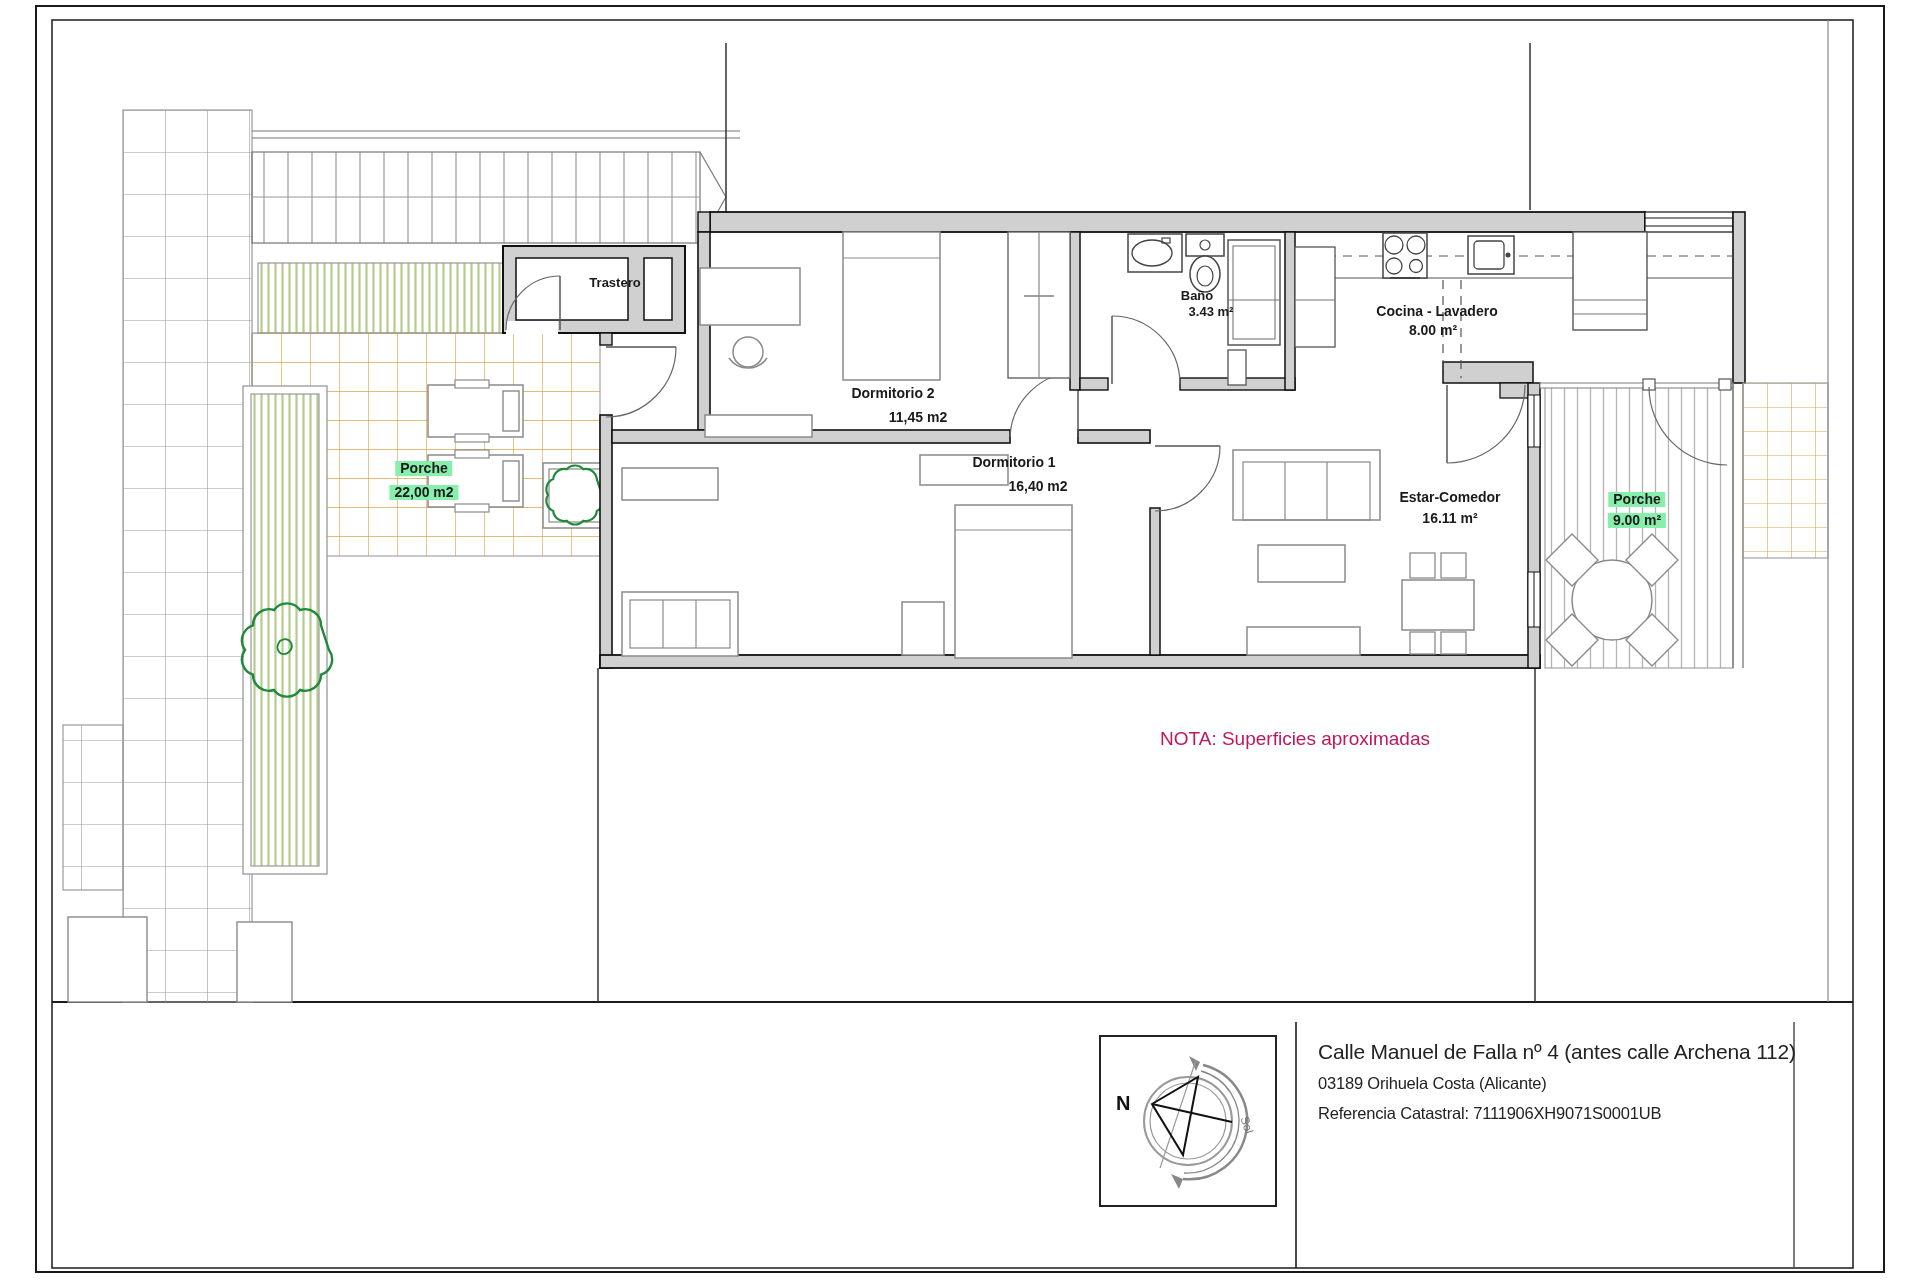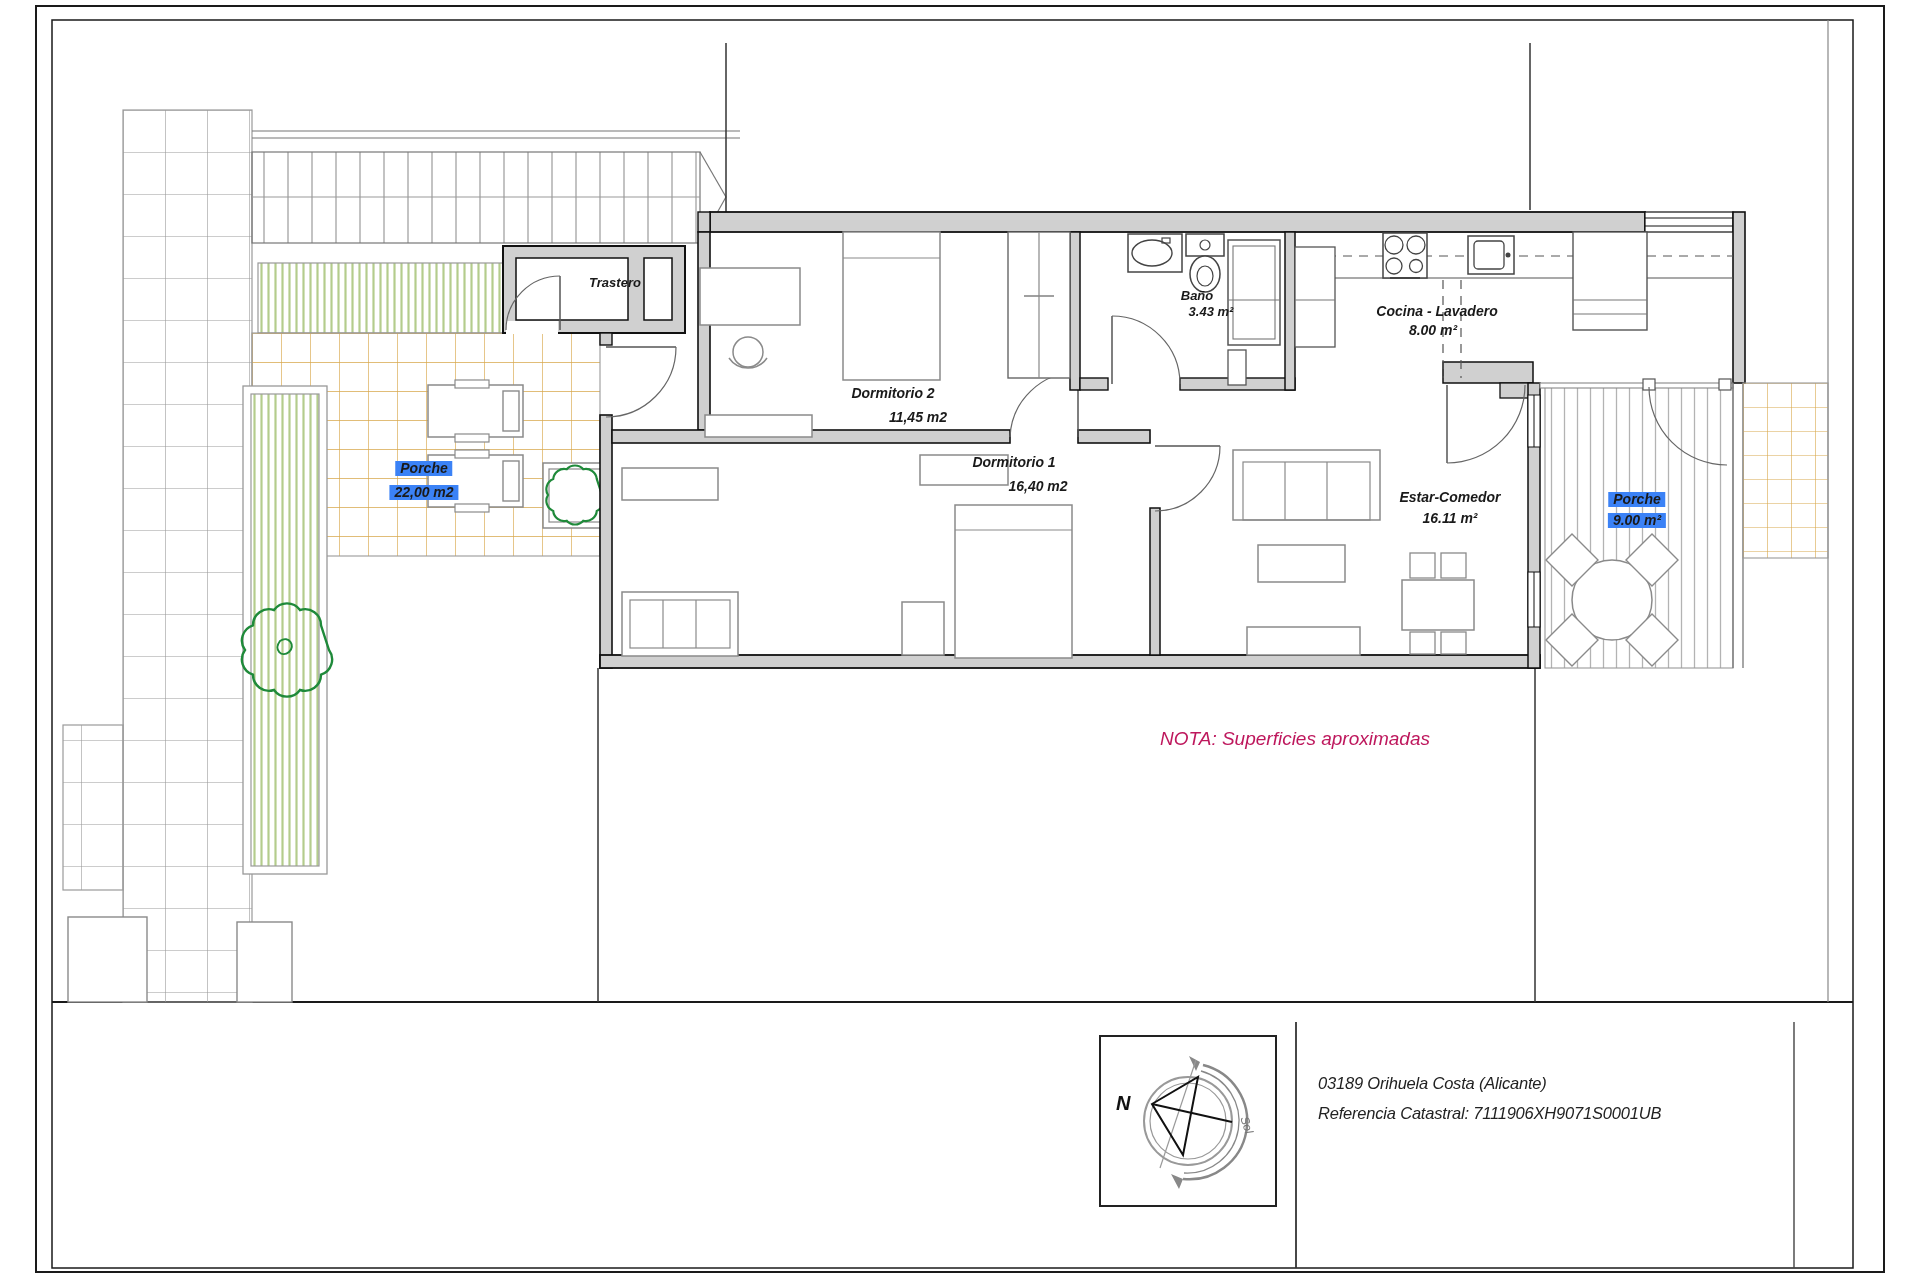--- a/index.html
+++ b/index.html
@@ -1,22 +1,22 @@
 <!DOCTYPE html>
 <html><head>
 <meta charset="utf-8">
 <style>
   html,body{margin:0;padding:0;background:#ffffff;}
   #page{position:relative;width:1920px;height:1280px;background:#fff;overflow:hidden;
-        font-family:"Liberation Sans", sans-serif;font-style:italic;}
+        font-family:"Liberation Sans", sans-serif;}
   #plan-svg{position:absolute;left:0;top:0;}
   .lbl{position:absolute;transform:translateX(-50%);color:#1a1a1a;font-weight:700;
        font-size:14px;line-height:1.1;white-space:nowrap;text-align:center;}
   .lbl.small{font-size:13px;}
-  .lbl.bg{background:#3b82f6;padding:0 5px;}
+  .lbl.bg{background:#86efac;padding:0 5px;}
   #note-label{position:absolute;transform:translateX(-50%);font-size:19px;color:#be185d;
        white-space:nowrap;}
   .addr{position:absolute;color:#222;white-space:nowrap;letter-spacing:-0.2px;}
   #addr-line1{font-size:21px;}
   #addr-line2,#addr-line3{font-size:16.5px;}
   #compass-n{position:absolute;font-size:20px;color:#111;font-weight:600;}
   #compass-sol{position:absolute;font-size:12px;color:#777;transform:rotate(72deg);}
 </style>
 </head>
 <body>
@@ -306,19 +306,20 @@
 <div class="lbl" style="left:1450px;top:511px;">16.11 m²</div>
 
 <div class="lbl bg" style="left:424px;top:461px;">Porche</div>
 <div class="lbl bg" style="left:424px;top:485px;">22,00 m2</div>
 
 <div class="lbl bg" style="left:1637px;top:492px;">Porche</div>
 <div class="lbl bg" style="left:1637px;top:513px;">9.00 m²</div>
 
 <div id="note-label" style="left:1295px;top:728px;">NOTA: Superficies aproximadas</div>
 
+<div id="addr-line1" class="addr" style="left:1318px;top:1040px;">Calle Manuel de Falla nº 4 (antes calle Archena 112)</div>
 <div id="addr-line2" class="addr" style="left:1318px;top:1074px;">03189 Orihuela Costa (Alicante)</div>
 <div id="addr-line3" class="addr" style="left:1318px;top:1104px;">Referencia Catastral: 7111906XH9071S0001UB</div>
 
 <div id="compass-n" style="left:1116px;top:1092px;">N</div>
 <div id="compass-sol" style="left:1238px;top:1118px;">Sol</div>
 
 </div>
 
 </body></html>

